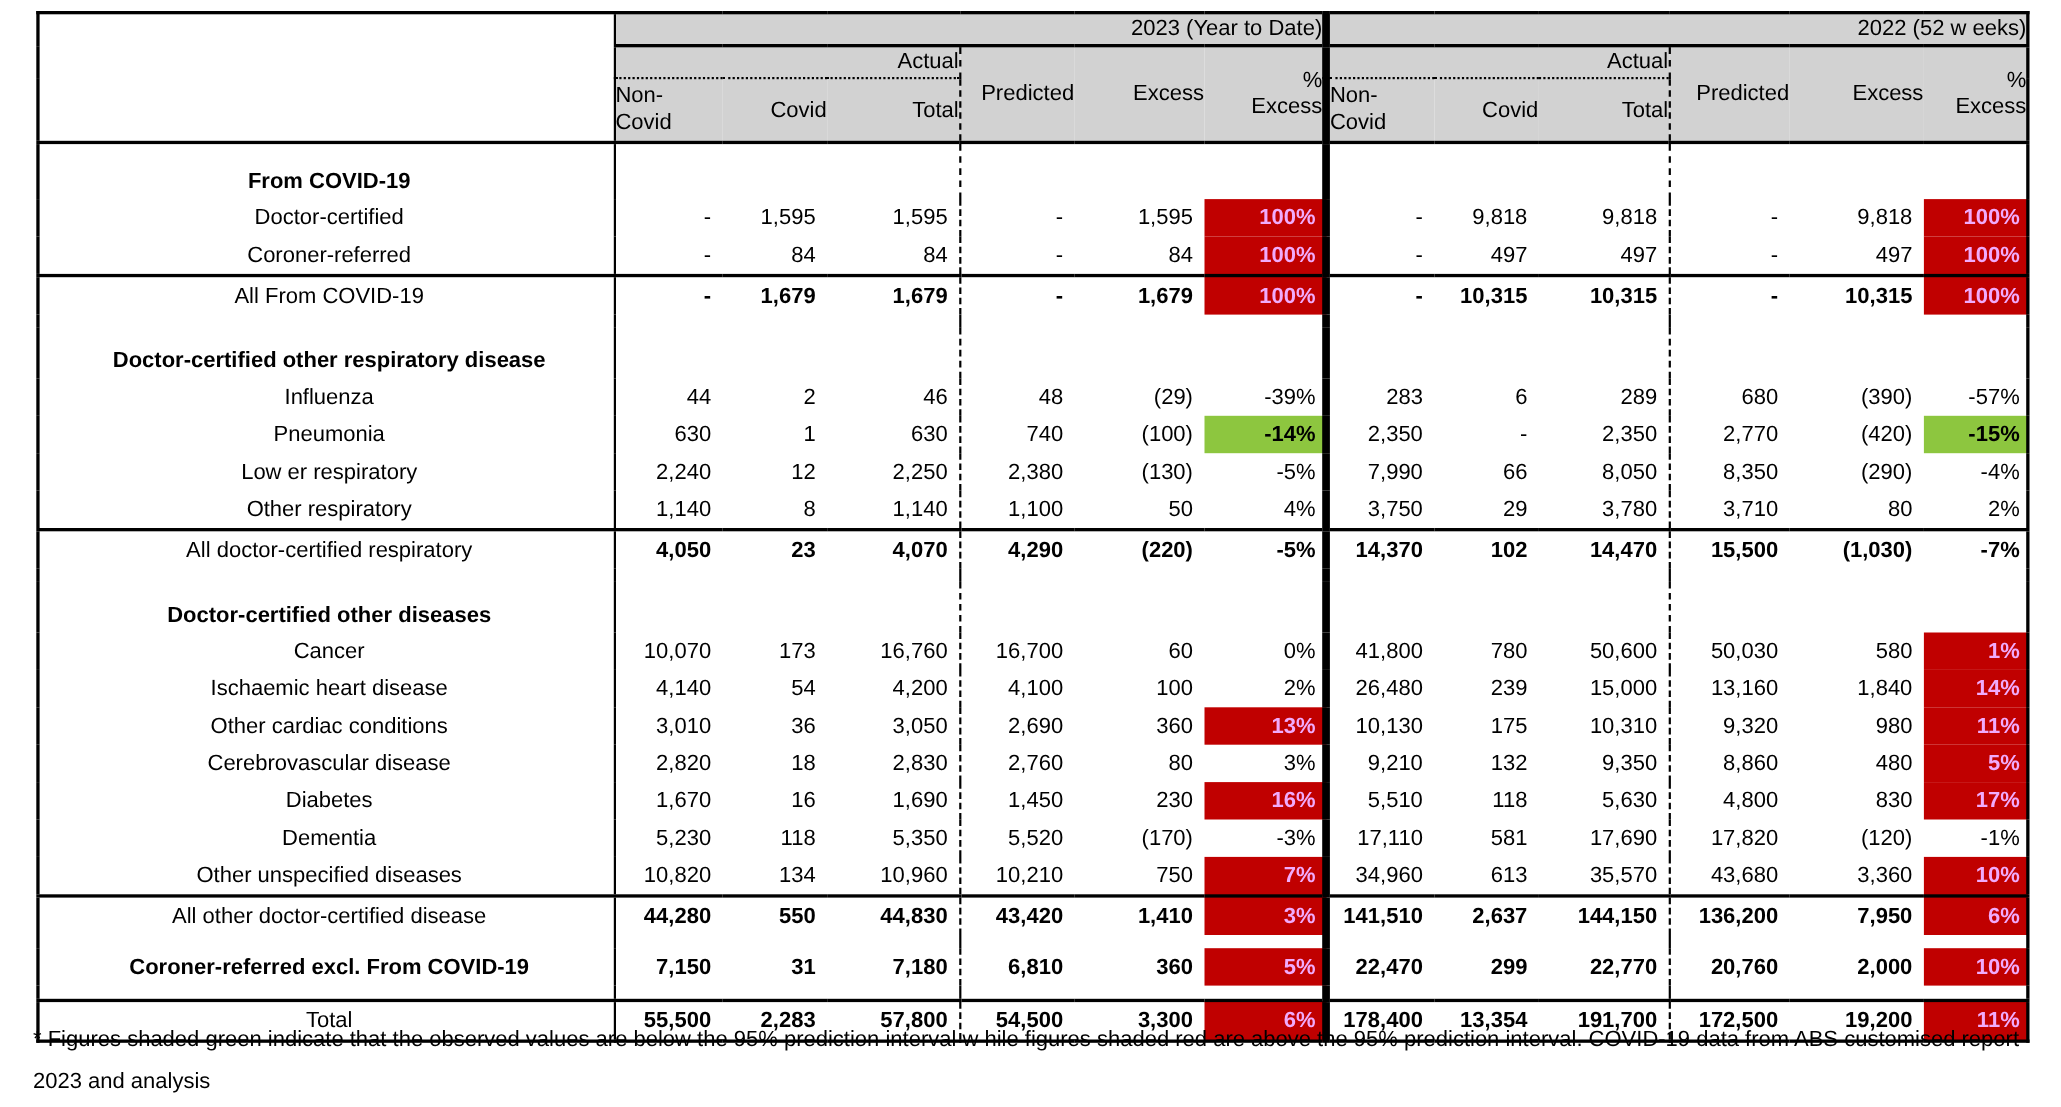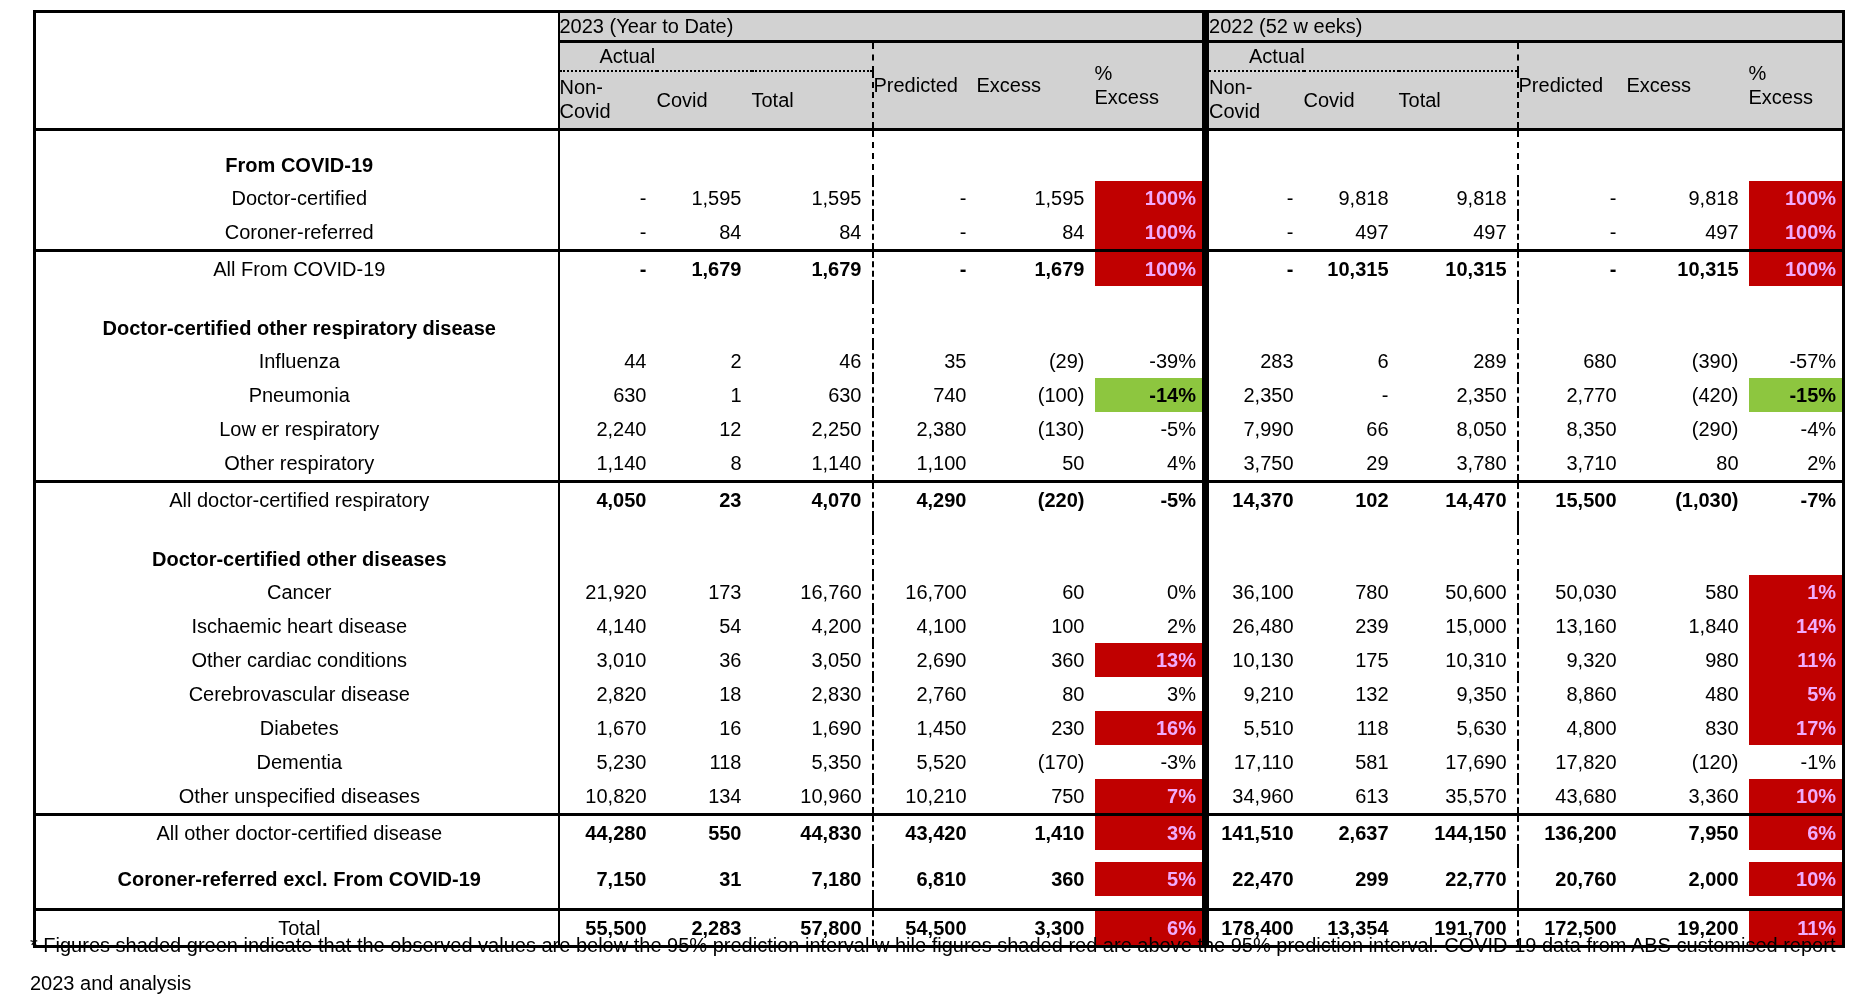--- a/index.html
+++ b/index.html
@@ -12,21 +12,21 @@
   }
   .page{position:relative;width:1874px;height:1006px;background:#fff;}
   table.t{
     position:absolute;left:33px;top:10px;width:1809px;
     border-collapse:collapse;table-layout:fixed;
     border:3px solid #000;
   }
   
   thead th{
     background:var(--header-bg);font-weight:normal;font-size:20px;
-    padding:0;text-align:left;vertical-align:middle;
+    padding:0;text-align:right;vertical-align:middle;
   }
   th.lblhead{background:#fff;border-right:2px solid #000;border-bottom:3px solid #000;}
   tr.yrow th{border-bottom:3px solid #000;height:27px;}
   th.actual{
     height:27px;
     border-bottom:2px dotted #000;border-right:2px dashed #000;padding-left:40px;
   }
   th.hcell{border-bottom:3px solid #000;}
   tr.crow th{height:56px;border-bottom:3px solid #000;}
   th.divL, td.divL{border-right:7px solid #000;}
@@ -191,21 +191,21 @@
           <td class="num dash"></td>
           <td class="num"></td>
           <td class="num"></td>
           <td class="pct"></td>
         </tr>
         <tr class="data">
           <td class="lbl">Influenza</td>
           <td class="num">44</td>
           <td class="num">2</td>
           <td class="num dash">46</td>
-          <td class="num">35</td>
+          <td class="num">48</td>
           <td class="num">(29)</td>
           <td class="pct divL">-39%</td>
           <td class="num">283</td>
           <td class="num">6</td>
           <td class="num dash">289</td>
           <td class="num">680</td>
           <td class="num">(390)</td>
           <td class="pct">-57%</td>
         </tr>
         <tr class="data">
@@ -293,27 +293,27 @@
           <td class="pct divL"></td>
           <td class="num"></td>
           <td class="num"></td>
           <td class="num dash"></td>
           <td class="num"></td>
           <td class="num"></td>
           <td class="pct"></td>
         </tr>
         <tr class="data">
           <td class="lbl">Cancer</td>
-          <td class="num">21,920</td>
+          <td class="num">10,070</td>
           <td class="num">173</td>
           <td class="num dash">16,760</td>
           <td class="num">16,700</td>
           <td class="num">60</td>
           <td class="pct divL">0%</td>
-          <td class="num">36,100</td>
+          <td class="num">41,800</td>
           <td class="num">780</td>
           <td class="num dash">50,600</td>
           <td class="num">50,030</td>
           <td class="num">580</td>
           <td class="pct red">1%</td>
         </tr>
         <tr class="data">
           <td class="lbl">Ischaemic heart disease</td>
           <td class="num">4,140</td>
           <td class="num">54</td>

